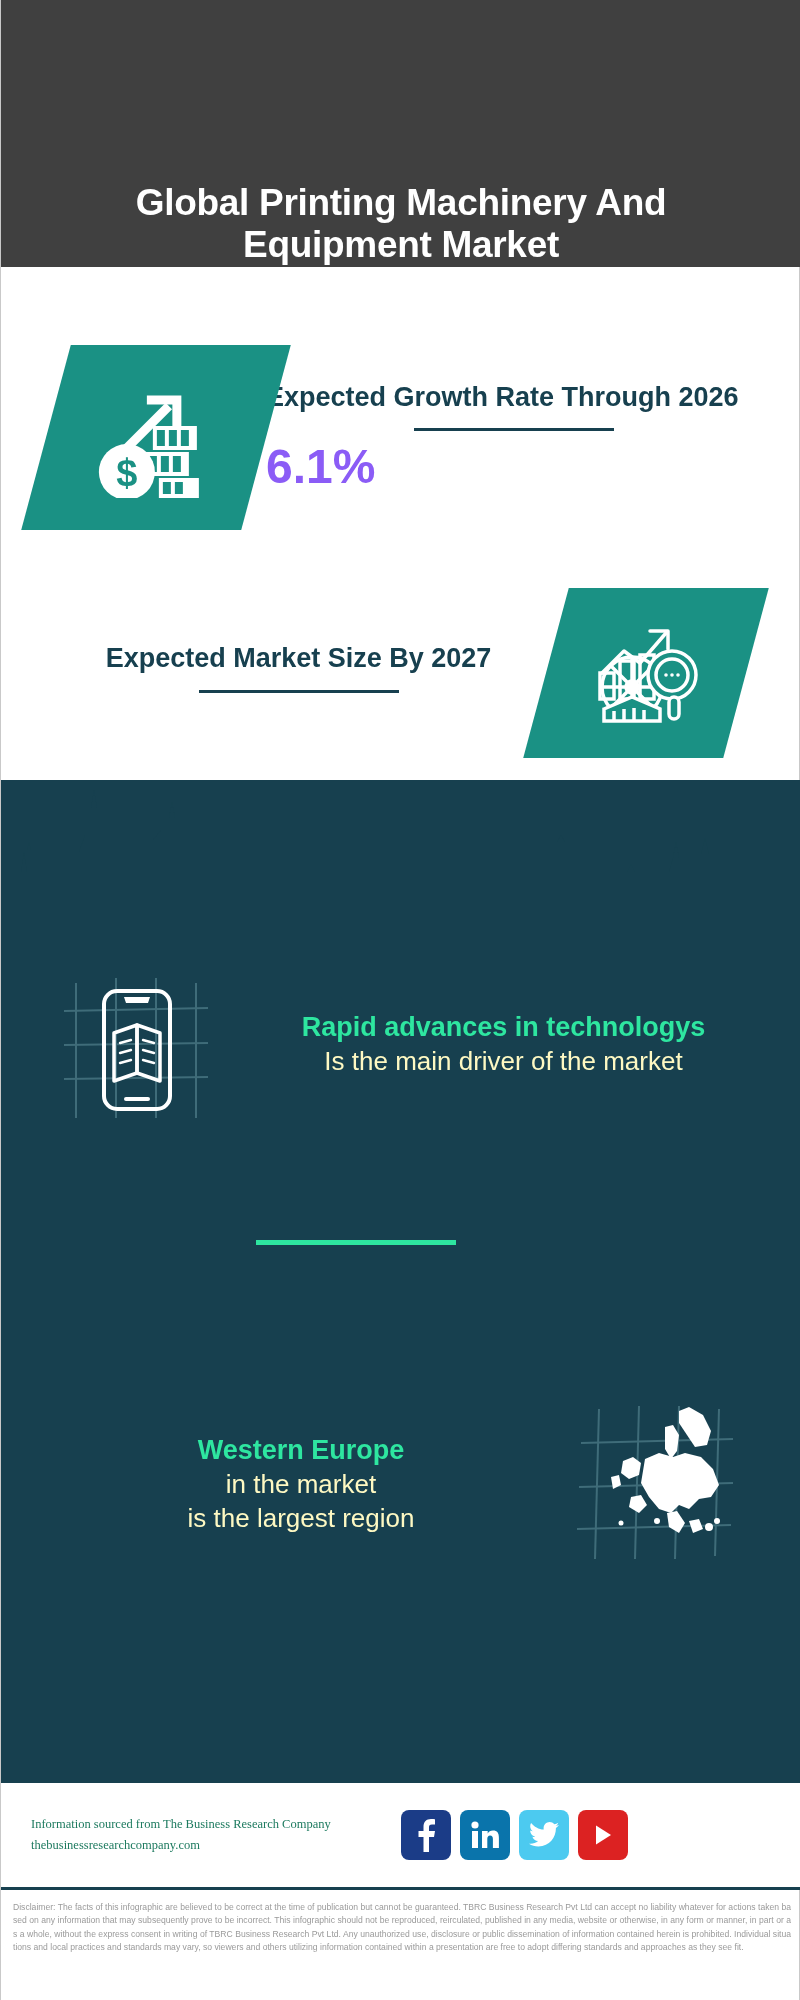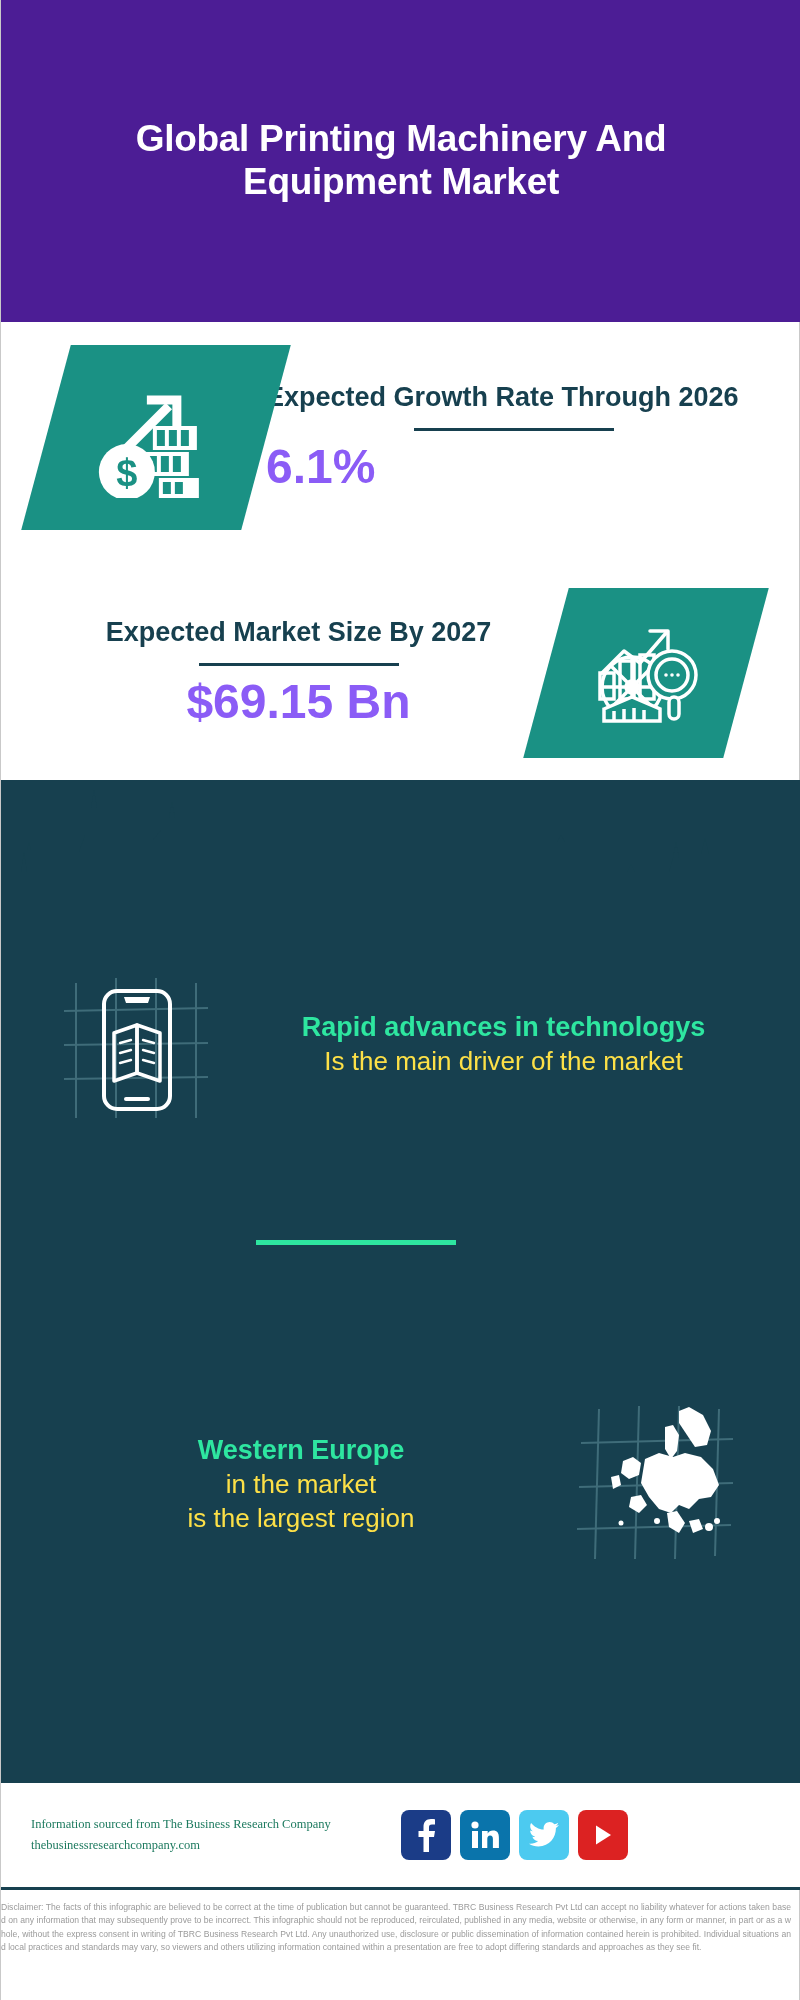--- a/index.html
+++ b/index.html
@@ -12,23 +12,23 @@
   #page {
     position:relative;
     width:800px; height:2000px;
     background:#ffffff;
     border-left:1px solid #c9c9c9;
     border-right:1px solid #c9c9c9;
   }
 
   
   #header {
-    position:absolute; left:0; top:0; width:800px; height:322px;
-    background:#4c1d95;
-    display:flex; align-items:center; justify-content:center;
+    position:absolute; left:0; top:0; width:800px; height:267px;
+    background:#404040;
+    display:flex; align-items:flex-end; justify-content:center;
   }
   #header-title {
     color:#ffffff;
     font-size:37px; font-weight:bold; line-height:1.15;
     text-align:center;
     letter-spacing:-0.3px;
     width:620px;
   }
 
   
@@ -88,21 +88,21 @@
   #driver-row {
     position:absolute; left:0; top:150px; width:800px; height:230px;
     display:flex; align-items:center;
   }
   #driver-icon { width:205px; margin-left:45px; flex:none; }
   #driver-text { flex:1; padding-right:45px; text-align:center; }
   .accent-head {
     color:#2ee6a0; font-size:27px; font-weight:bold; line-height:1.25;
   }
   .white-body {
-    color:#fde047; font-size:26px; font-weight:normal; line-height:1.3;
+    color:#fef9c3; font-size:26px; font-weight:normal; line-height:1.3;
   }
 
   #divider {
     position:absolute; left:255px; top:460px;
     width:200px; height:5px; background:#2ee6a0;
   }
 
   
   #region-row {
     position:absolute; left:0; top:595px; width:800px; height:220px;
@@ -129,21 +129,21 @@
     display:flex; align-items:center; justify-content:center;
   }
   .soc-fb { background:#1b3c87; }
   .soc-li { background:#0a74ab; }
   .soc-tw { background:#4ccaf0; }
   .soc-yt { background:#dc2222; }
 
   
   #disclaimer {
     position:absolute; left:0; top:1895px; width:800px; height:105px;
-    padding:6px 10px 0 0;
+    padding:6px 10px 0 12px;
     color:#9a9a9a; font-size:8.6px; line-height:1.55;
     text-align:justify;
     word-break:break-all;
   }
 </style>
 </head>
 <body>
 
 <div id="page">
 
@@ -175,21 +175,20 @@
       <div class="stat-label">Expected Growth Rate Through 2026</div>
       <div class="rule-dark"></div>
       <div class="stat-value">6.1%</div>
     </div>
   </div>
 
   <div id="stat2">
     <div id="stat2-text">
       <div class="stat-label">Expected Market Size By 2027</div>
       <div class="rule-dark"></div>
-      <div class="stat-value">$69.15 Bn</div>
     </div>
     <div class="para" id="stat2-icon-wrap">
       <svg width="120" height="120" viewBox="0 0 120 120" fill="none" stroke="#ffffff" stroke-width="3.5">
         <path d="M16 60 L38 38 L54 50 L80 20" stroke-linecap="round" stroke-linejoin="round"></path>
         <path d="M64 18 L82 18 L82 36" stroke-linecap="round" stroke-linejoin="round"></path>
         <rect x="14" y="60" width="14" height="26"></rect>
         <rect x="34" y="48" width="14" height="38"></rect>
         <rect x="54" y="42" width="14" height="44"></rect>
         <circle cx="46" cy="74" r="30"></circle>
         <circle cx="46" cy="74" r="6" fill="#ffffff"></circle>

